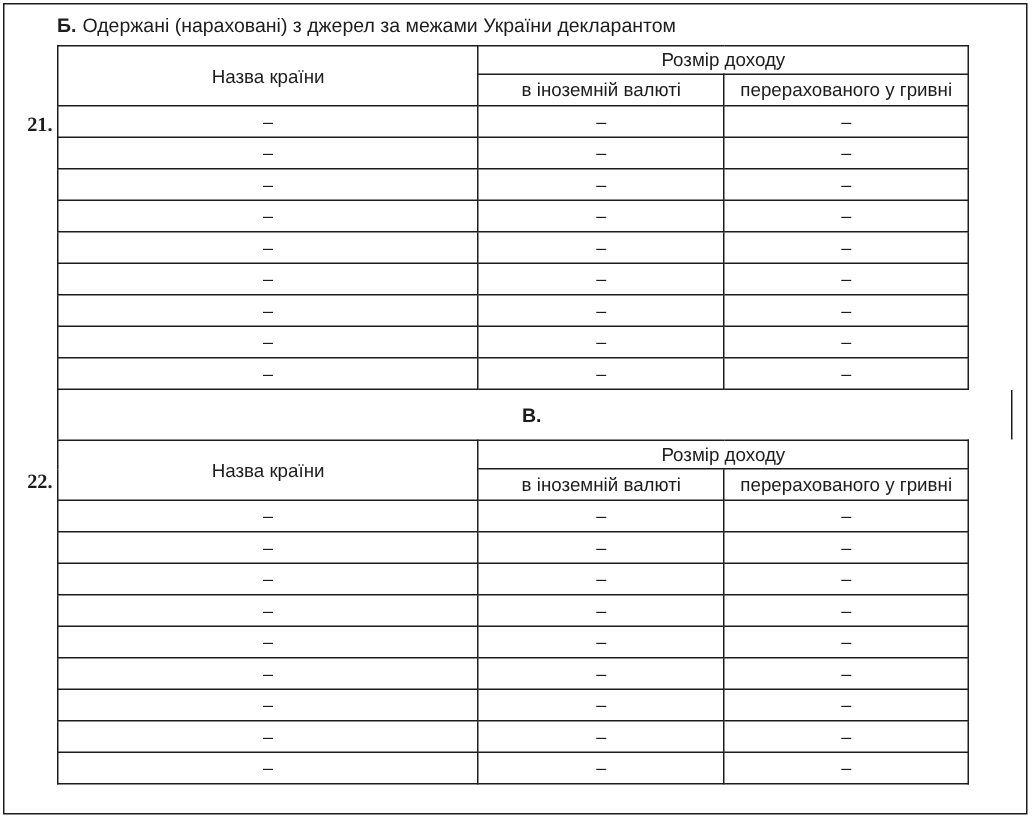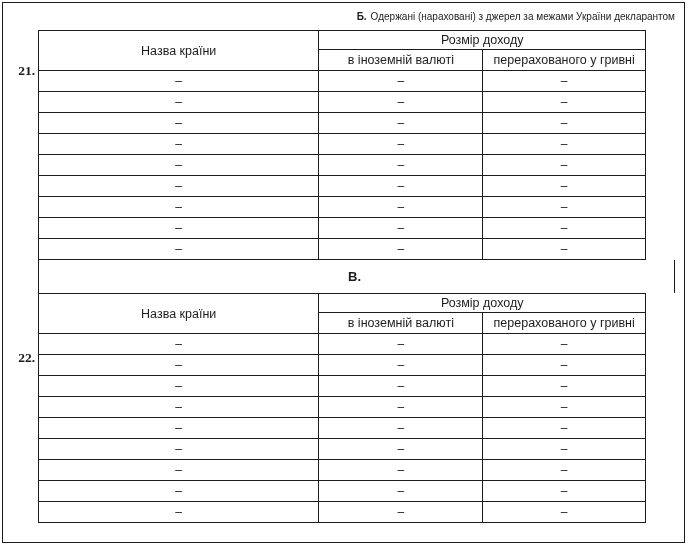--- a/index.html
+++ b/index.html
@@ -7,21 +7,21 @@
     width:688px;height:546px;position:relative;background:#ffffff;
     font-family:"Liberation Sans","DejaVu Sans",sans-serif;
     color:#1c1c1c;overflow:hidden;
   }
   .page{
     position:absolute;left:2px;top:2px;right:3px;bottom:3px;
     border:1.5px solid #1c1c1c;
   }
   .sheet-title{
     margin:4px 0 4px 35px;width:637px;height:19px;line-height:19px;
-    text-align:right;font-size:10px;white-space:nowrap;
+    text-align:left;font-size:13px;white-space:nowrap;
   }
   .sheet-title .prefix{font-weight:bold;}
   .tbl{
     margin-left:35px;width:608px;border-collapse:collapse;table-layout:fixed;
     border:1.5px solid #1c1c1c;font-size:12.5px;
   }
   .tbl th,.tbl td{
     border:1px solid #1c1c1c;padding:0 3px;text-align:center;
     vertical-align:middle;font-weight:normal;overflow:hidden;white-space:nowrap;
   }
@@ -35,22 +35,22 @@
     display:flex;align-items:center;justify-content:center;
     font-size:13px;white-space:nowrap;
   }
   .mid-title .prefix{font-weight:bold;margin-right:4px;}
   .sheet-title .prefix{margin-right:4px;}
   .row-num{
     position:absolute;left:4px;width:28px;text-align:right;
     font-family:"Liberation Serif","DejaVu Serif",serif;
     font-weight:bold;font-size:13.5px;
   }
-  .row-num.b{top:60px;}
-  .row-num.v{top:347px;}
+  .row-num.b{top:72px;}
+  .row-num.v{top:310px;}
 </style>
 </head>
 <body>
 
 <div class="page">
 
   <div class="sheet-title">
     <span class="prefix">Б.</span><span>Одержані (нараховані) з джерел за межами України декларантом</span>
   </div>
 

